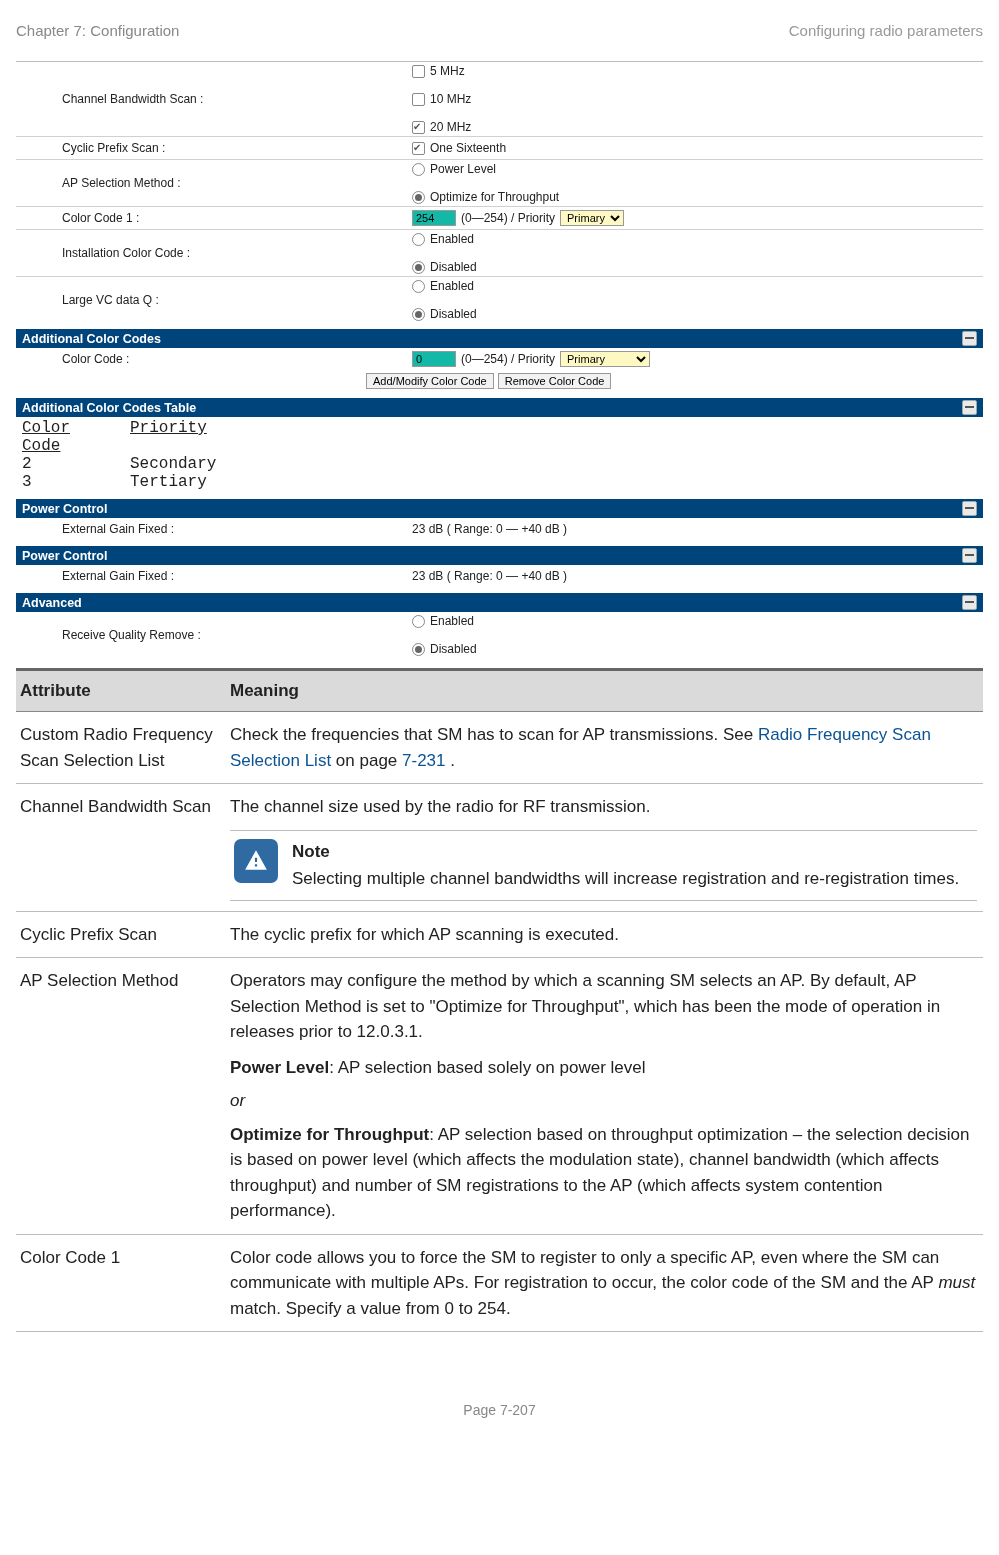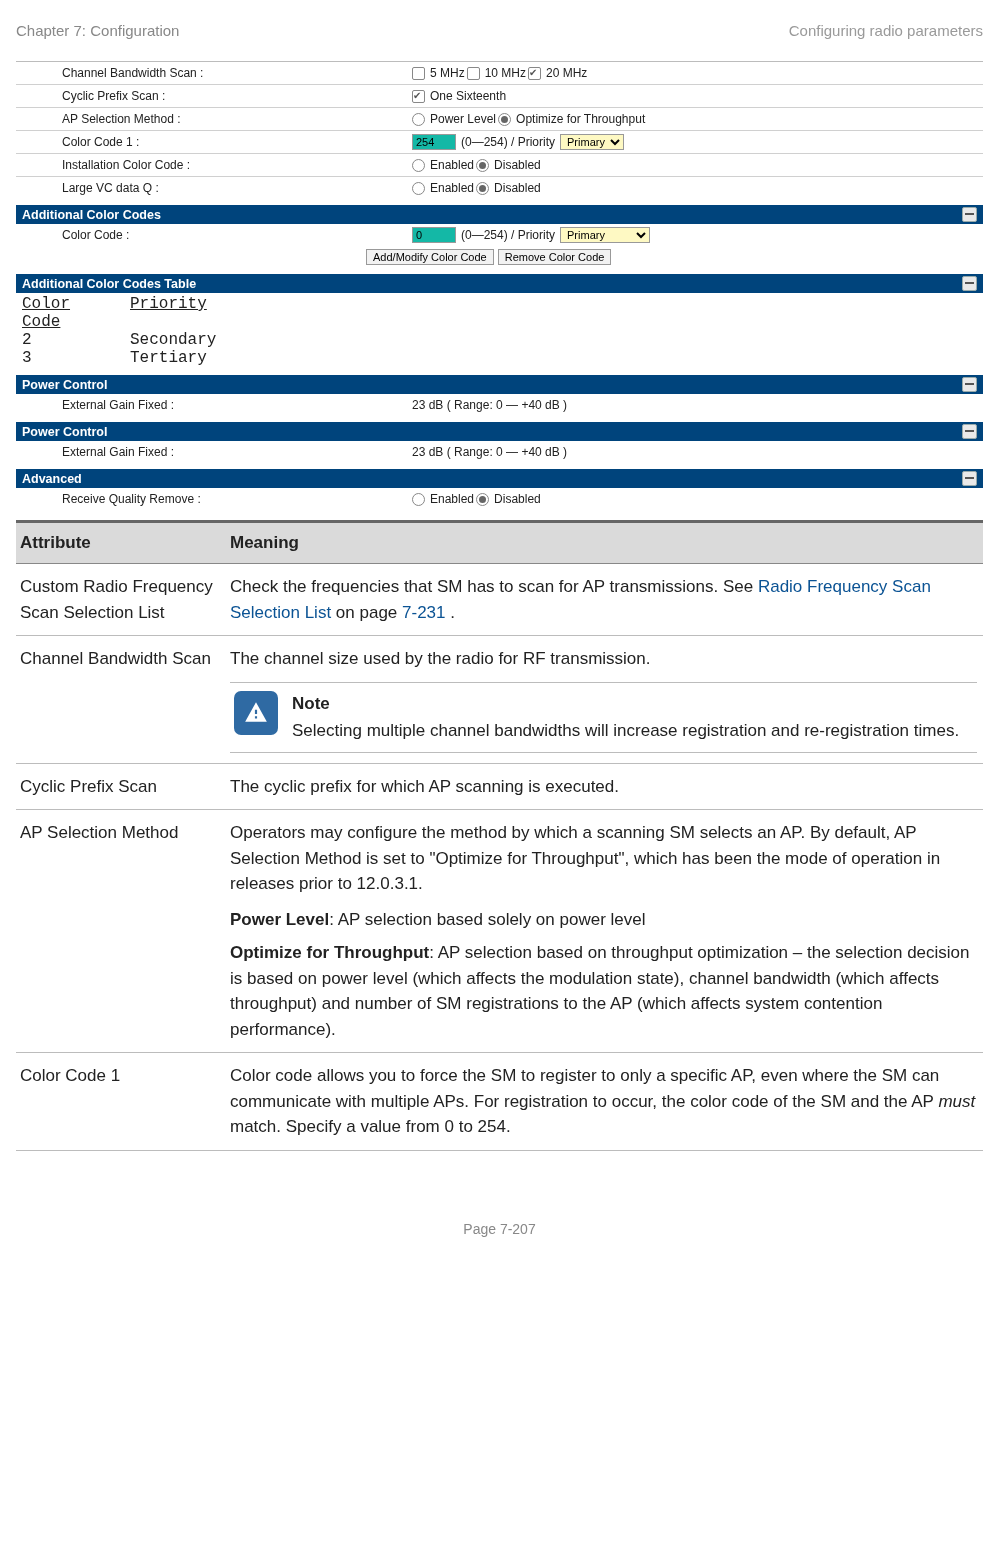--- a/index.html
+++ b/index.html
@@ -45,22 +45,22 @@
   }
   .screenshot .row .lbl{
     width:350px;
     padding-left:6px;
     color:#222;
     margin-left:40px;
   }
   .screenshot .row .val{
     flex:1;
     display:flex;
-    flex-direction:row;
-    gap:2px;
+    flex-direction:column;
+    gap:14px;
   }
   .radiobox{
     display:flex;
     align-items:center;
     gap:5px;
     line-height:14px;
   }
   .rb,.cb{
     width:11px;height:11px;border:1px solid #888;background:#fff;display:inline-block;
   }
@@ -365,20 +365,21 @@
       <div class="c2">The cyclic prefix for which AP scanning is executed.</div>
     </div>
 
     <div class="attr-row">
       <div class="c1">AP Selection Method</div>
       <div class="c2">
         <p style="margin:0 0 10px 0">Operators may configure the method by which a scanning SM selects an AP. By default, AP Selection Method is set to "Optimize for Throughput", which has been the mode of operation in releases prior to 12.0.3.1.</p>
         <p style="margin:0 0 8px 0">
           <b>Power Level</b><span>: AP selection based solely on power level</span>
         </p>
+        <p style="margin:0 0 8px 0" class="ital">or</p>
         <p style="margin:0">
           <b>Optimize for Throughput</b><span>: AP selection based on throughput optimization – the selection decision is based on power level (which affects the modulation state), channel bandwidth (which affects throughput) and number of SM registrations to the AP (which affects system contention performance).</span>
         </p>
       </div>
     </div>
 
     <div class="attr-row">
       <div class="c1">Color Code 1</div>
       <div class="c2">
         <span>Color code allows you to force the SM to register to only a specific AP, even where the SM can communicate with multiple APs. For registration to occur, the color code of the SM and the AP </span>

